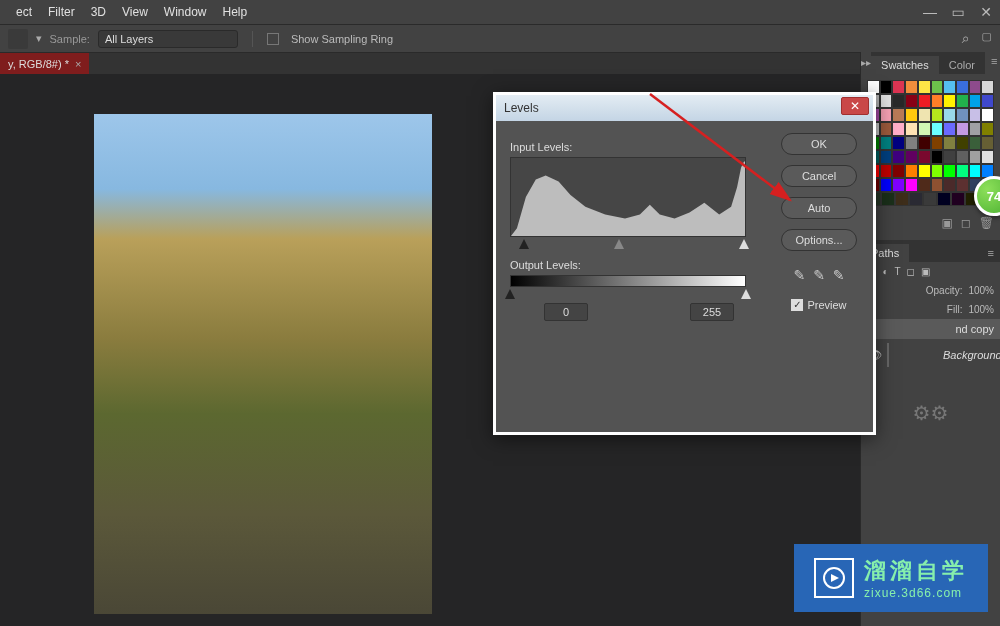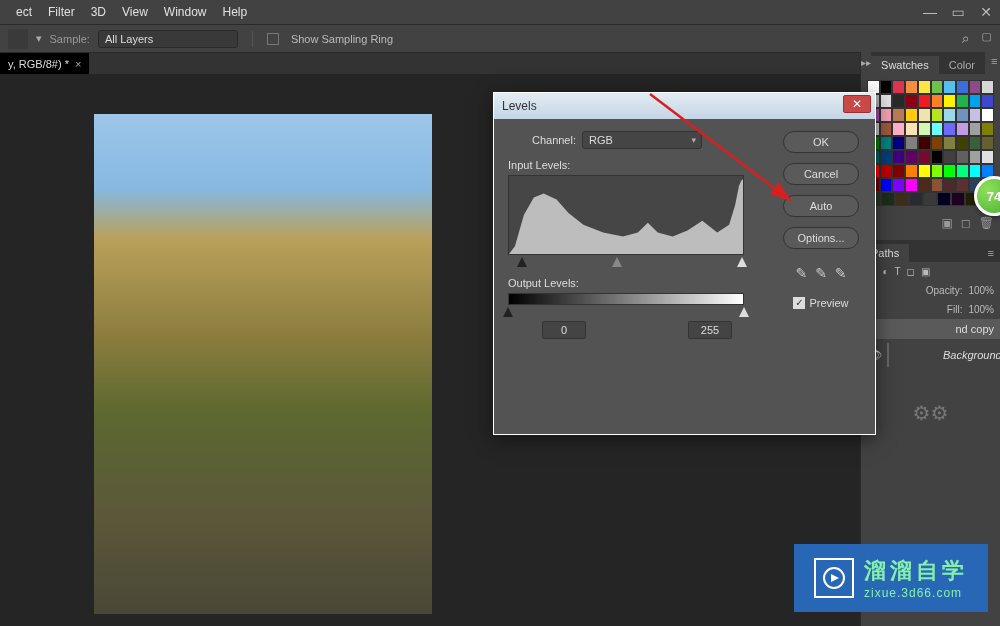--- a/index.html
+++ b/index.html
@@ -14,21 +14,21 @@
     
     .options-bar { height: 28px; background: #424242; border-top: 1px solid #2a2a2a; display: flex; align-items: center; padding: 0 8px; color: #bbb; font-size: 11px; gap: 8px; }
     .tool-icon { width: 20px; height: 20px; background: #3a3a3a; border-radius: 2px; }
     .sample-label { color: #999; }
     .sample-dropdown { background: #393939; border: 1px solid #2a2a2a; padding: 2px 20px 2px 6px; color: #ddd; border-radius: 3px; min-width: 140px; position: relative; }
     .checkbox-box { width: 12px; height: 12px; border: 1px solid #777; display: inline-block; margin-right: 4px; vertical-align: middle; }
     .options-right { margin-left: auto; display: flex; gap: 12px; color: #aaa; }
     
     
     .tab-bar { height: 22px; background: #333333; display: flex; align-items: center; border-top: 1px solid #2a2a2a; }
-    .doc-tab { background: #000000; padding: 0 8px; height: 22px; display: flex; align-items: center; font-size: 11px; color: #ddd; gap: 6px; }
+    .doc-tab { background: #7f1d1d; padding: 0 8px; height: 22px; display: flex; align-items: center; font-size: 11px; color: #ddd; gap: 6px; }
     .doc-tab .close { color: #aaa; font-size: 11px; }
     
     
     .canvas-area { position: absolute; top: 74px; left: 0; right: 0; bottom: 0; background: #252526; }
     .canvas-img { position: absolute; left: 94px; top: 40px; width: 338px; height: 500px; background: linear-gradient(180deg, #9dc6ea 0%, #87b8e0 15%, #b9a05a 25%, #8a7c3e 45%, #5c6830 60%, #5b583a 80%, #4a4736 100%); }
     
     
     .right-panels { position: absolute; right: 0; top: 52px; bottom: 0; width: 140px; background: #424242; border-left: 1px solid #2a2a2a; }
     .panel-tabs { display: flex; height: 22px; background: #333; font-size: 11px; color: #aaa; align-items: flex-end; }
     .panel-tab { padding: 3px 10px; }
@@ -42,21 +42,21 @@
     
     
     .layers-section { margin-top: 6px; }
     .layers-controls { padding: 4px 6px; font-size: 10px; color: #bbb; display: flex; gap: 6px; align-items: center; }
     .layer-row { display: flex; align-items: center; padding: 4px 6px; gap: 6px; font-size: 11px; color: #ddd; }
     .layer-thumb { width: 24px; height: 24px; background: linear-gradient(#9ab860, #6c5a38); border: 1px solid #666; }
     .eye-icon { width: 14px; color: #ccc; font-size: 12px; }
     .layer-lock { margin-left: auto; color: #999; }
     
     
-    .levels-dialog { position: absolute; left: 493px; top: 92px; width: 383px; height: 343px; background: #535353; border: 1px solid #ffffff; box-shadow: 0 4px 18px rgba(0,0,0,0.5); }
+    .levels-dialog { position: absolute; left: 493px; top: 92px; width: 383px; height: 343px; background: #535353; border: 3px solid #ffffff; box-shadow: 0 4px 18px rgba(0,0,0,0.5); }
     .dialog-titlebar { height: 26px; background: linear-gradient(#e3ecf3, #c4d5e5); display: flex; align-items: center; padding: 0 8px; font-size: 12px; color: #333; position: relative; }
     .dialog-title { flex: 1; }
     .dialog-close { position: absolute; right: 4px; top: 2px; width: 28px; height: 18px; background: #c94848; border-radius: 2px; color: #fff; text-align: center; font-size: 12px; line-height: 16px; border: 1px solid #a03030; }
     .dialog-body { padding: 12px 14px; color: #ddd; font-size: 11px; display: flex; gap: 12px; }
     .dialog-main { flex: 1; }
     .dialog-side { width: 80px; display: flex; flex-direction: column; gap: 10px; align-items: center; }
     
     .field-row { display: flex; align-items: center; gap: 6px; margin-bottom: 10px; }
     .field-label { width: 50px; text-align: right; }
     .dropdown { background: #454545; border: 1px solid #333; border-radius: 3px; padding: 2px 18px 2px 6px; color: #ddd; min-width: 120px; position: relative; font-size: 11px; }
@@ -296,24 +296,20 @@
   <div style="text-align:center;margin-top:30px;color:#777;font-size:20px;">⚙⚙</div>
 </div>
 
 <div class="levels-dialog">
   <div class="dialog-titlebar">
     <span class="dialog-title">Levels</span>
     <div class="dialog-close">✕</div>
   </div>
   <div class="dialog-body">
     <div class="dialog-main">
-      <div class="field-row" style="padding-left:18px;">
-        <span class="field-label">Channel:</span>
-        <div class="dropdown">RGB</div>
-      </div>
       <div class="section-label">Input Levels:</div>
       <div class="histogram-box">
         <svg class="histogram-svg" viewBox="0 0 236 80" preserveAspectRatio="none">
           <path d="M 0,80 L 6,72 L 15,40 L 25,22 L 35,18 L 48,24 L 60,38 L 75,50 L 95,58 L 115,62 L 130,58 L 140,48 L 150,58 L 165,62 L 180,56 L 195,46 L 210,58 L 222,50 L 228,30 L 232,10 L 234,5 L 236,3 L 236,80 Z" fill="#bdbdbd"></path>
         </svg>
       </div>
       <div class="slider-track">
         <div class="slider-handle black" style="left:6%;"></div>
         <div class="slider-handle gray" style="left:46%;"></div>
         <div class="slider-handle white" style="left:99%;"></div>

